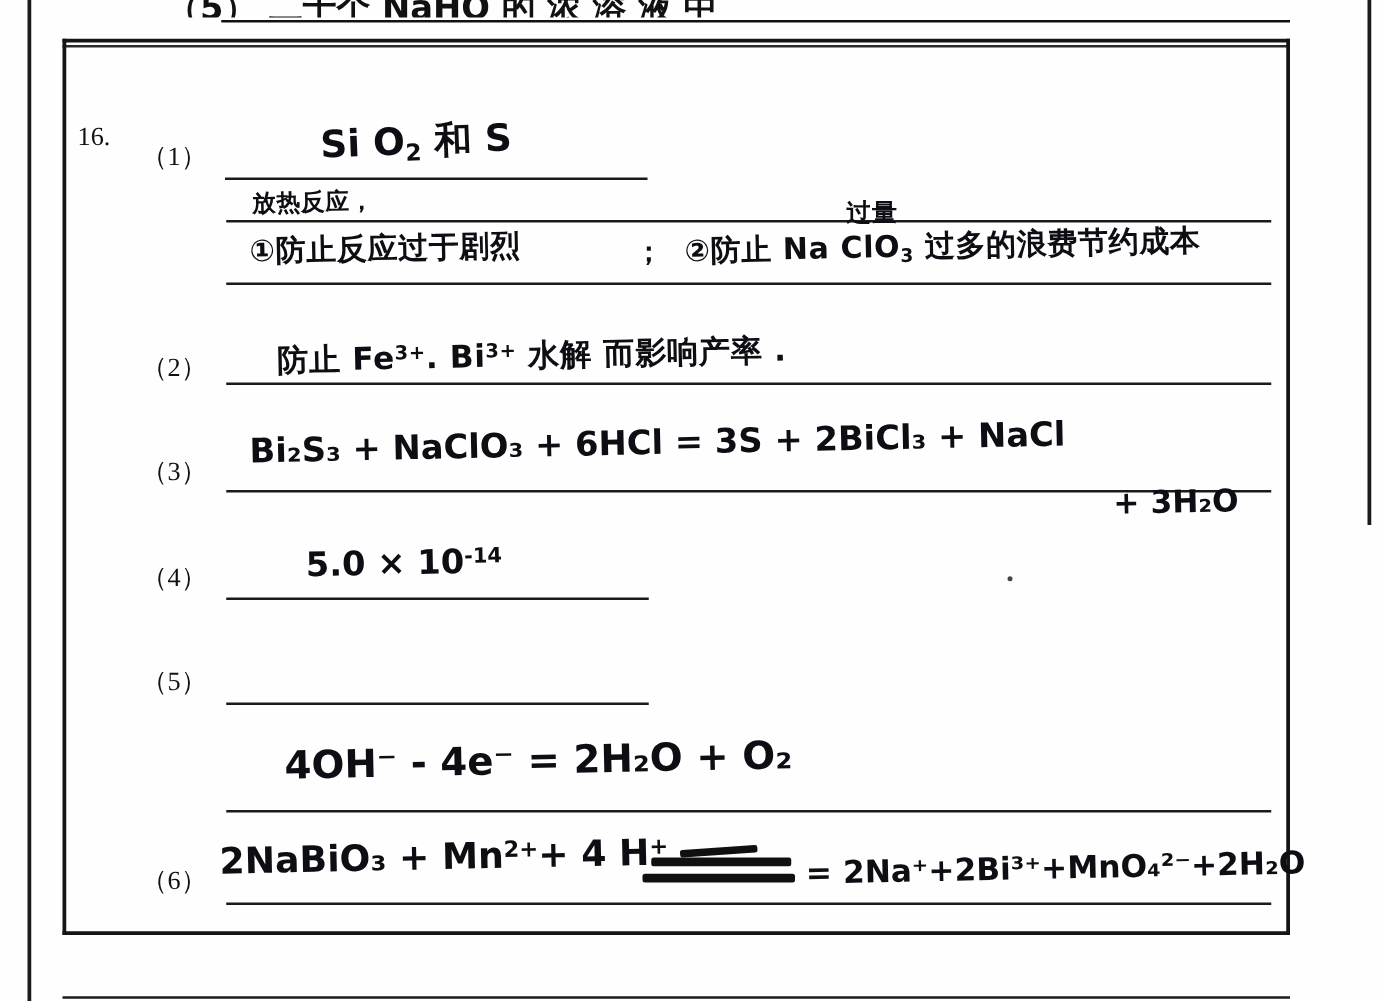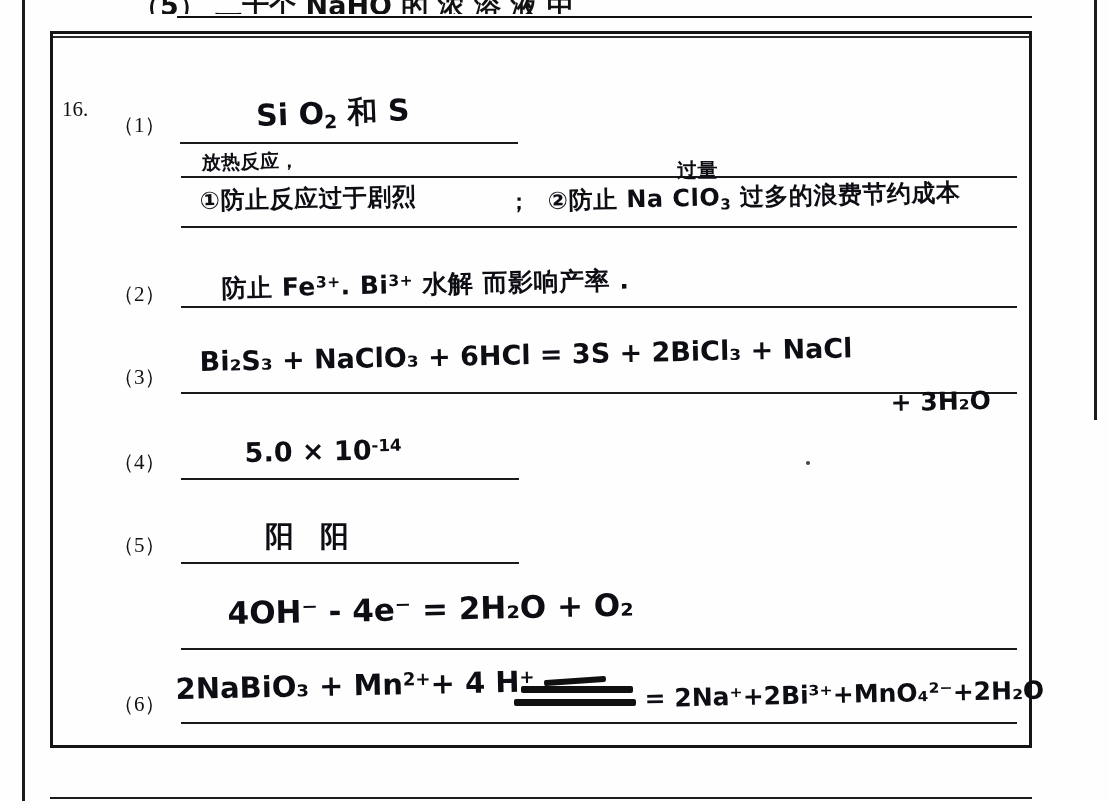--- a/index.html
+++ b/index.html
@@ -182,21 +182,20 @@
 
   <div class="printed" style="left:113px; top:448px;">（4）</div>
   <div class="rule" style="left:181px; top:478px; width:338px;"></div>
   <div class="hw slant1" style="left:245px; top:437px; font-size:27px;">
     <span>5.0 × 10</span><sup>-14</sup>
   </div>
   <div class="dot" style="left:806px; top:461px;"></div>
 
   <div class="printed" style="left:113px; top:531px;">（5）</div>
   <div class="rule" style="left:181px; top:562px; width:338px;"></div>
-  <div class="hw hw-cn" style="left:265px; top:517px; font-size:29px; letter-spacing:8px;">阳 阳</div>
 
   <div class="rule" style="left:181px; top:648px; width:836px;"></div>
   <div class="hw slant1" style="left:228px; top:595px; font-size:31px;">4OH⁻ - 4e⁻ = 2H₂O + O₂</div>
 
   <div class="printed" style="left:113px; top:690px;">（6）</div>
   <div class="rule" style="left:181px; top:722px; width:836px;"></div>
 
   <div class="hw slant1" style="left:176px; top:672px; font-size:29px;">
     <span>2NaBiO₃ + Mn</span><sup>2+</sup><span>+ 4 H</span><sup>+</sup>
   </div>

